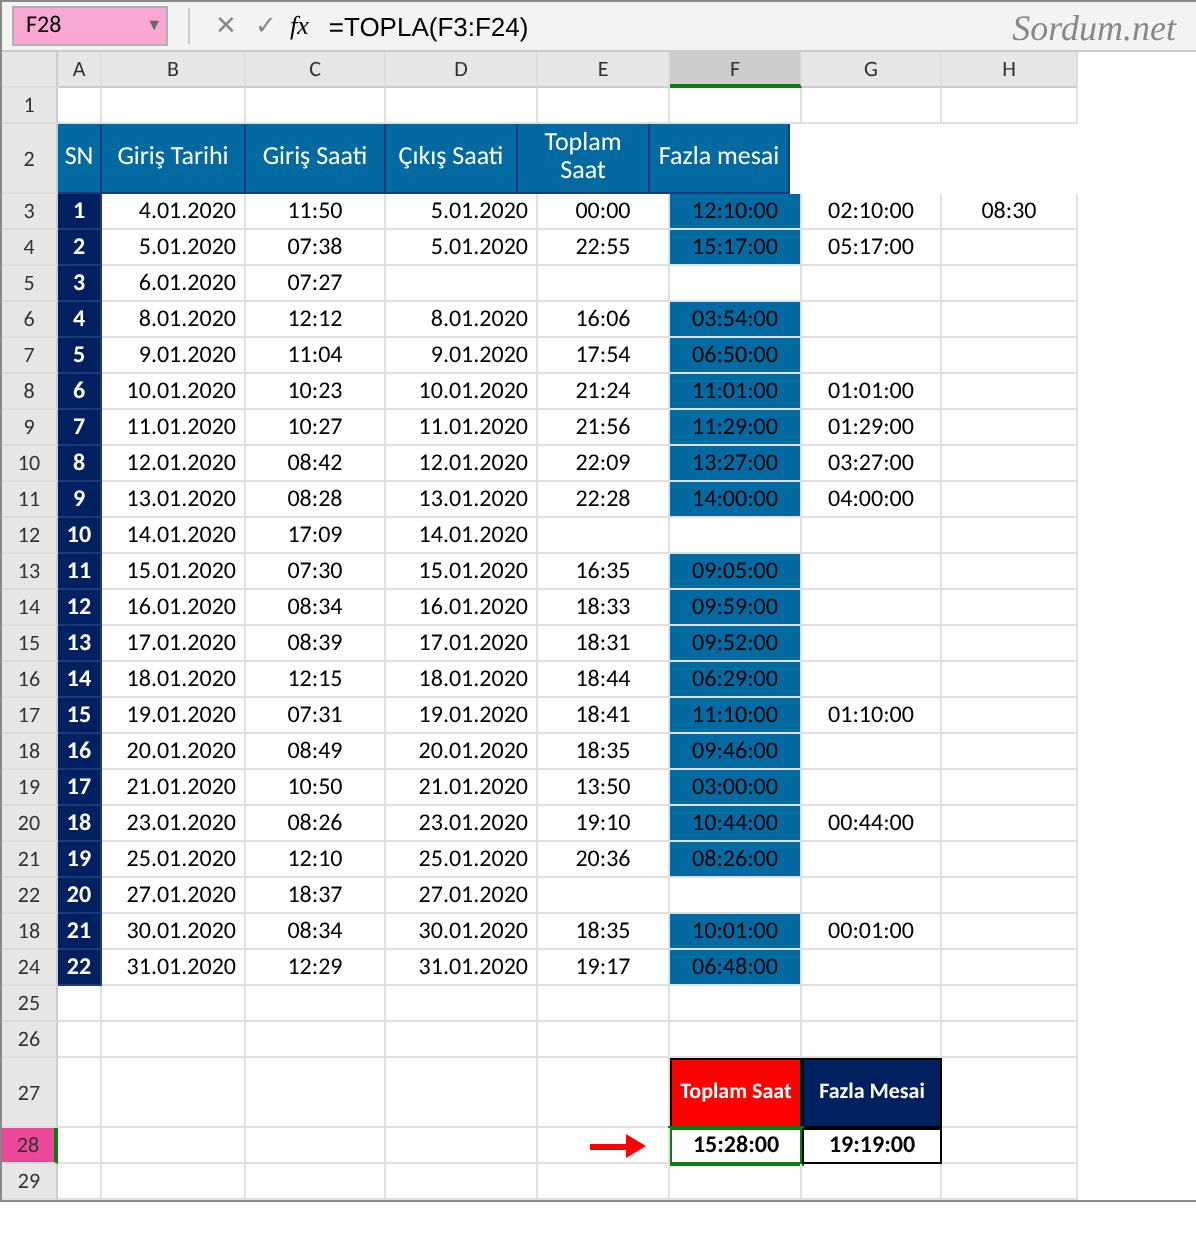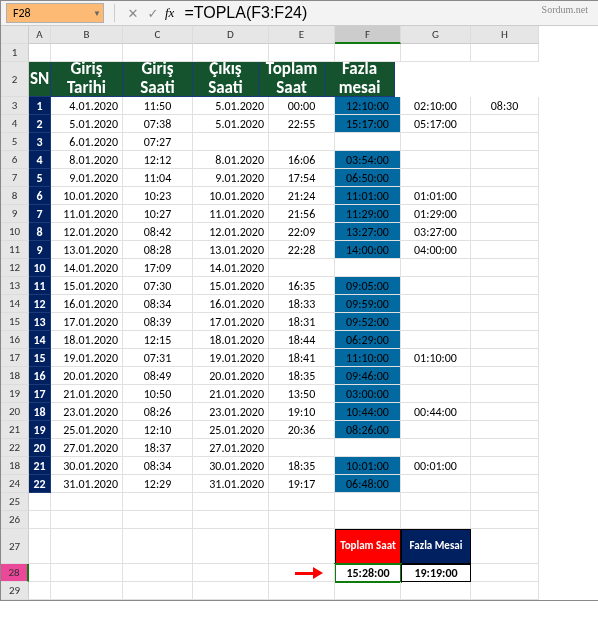--- a/index.html
+++ b/index.html
@@ -1,35 +1,35 @@
 <!DOCTYPE html>
 <html><head>
 <meta charset="utf-8">
 <style>
   * { box-sizing: border-box; margin: 0; padding: 0; }
   body { font-family: Calibri, Arial, sans-serif; font-size: 12px; background: #fff; width: 598px; }
   
-  .watermark { position: absolute; top: 4px; right: 10px; color: #888; font-size: 10px; font-family: "Times New Roman", serif; }
+  .watermark { position: absolute; top: 4px; right: 10px; color: #888; font-style: italic; font-size: 18px; font-family: "Times New Roman", serif; }
   
   .toolbar {
     display: flex; align-items: center; gap: 4px;
     padding: 2px 5px; border-bottom: 1px solid #ccc; height: 25px;
     background: #f3f3f3;
   }
   .namebox {
-    width: 98px; height: 20px; border: 1px solid #b0b0b0; background: #fdba74;
+    width: 78px; height: 20px; border: 1px solid #b0b0b0; background: #f9a8d4;
     display: flex; align-items: center; justify-content: space-between;
     padding: 0 2px 0 6px; font-size: 12px;
   }
   .namebox .drop { color: #666; font-size: 8px; }
   .sep { width: 1px; height: 18px; background: #ccc; margin: 0 6px; }
   .fbtn { width: 16px; text-align: center; color: #888; font-size: 13px; }
   .fbtn.check { color: #888; }
   .fx { font-style: italic; font-family: "Times New Roman", serif; font-size: 13px; color: #000000; }
-  .formula-input { flex: 1; height: 20px; border: none; font-size: 16px; padding-left: 6px; background: transparent; outline: none; }
+  .formula-input { flex: 1; height: 20px; border: none; font-size: 13px; padding-left: 6px; background: transparent; outline: none; }
   
   .grid { display: flex; }
   .rowhdrs { width: 28px; }
   .rowhdr {
     height: 18px; background: #e6e6e6; border-right: 1px solid #ccc; border-bottom: 1px solid #dcdcdc;
     display: flex; align-items: center; justify-content: center; color: #333; font-size: 11px;
   }
   .rowhdr.h35 { height: 35px; }
   .rowhdr.sel { background: #ec4899; border-right: 2px solid #0f7b0f; }
   
@@ -49,21 +49,21 @@
   }
   .wA { width: 22px; }
   .wB { width: 72px; }
   .wC { width: 70px; }
   .wD { width: 76px; }
   .wE { width: 66px; }
   .wF { width: 66px; }
   .wG { width: 70px; }
   .wH { width: 68px; }
   
-  .hdrrow .cell { height: 35px; background: #14532d; color: #fff; font-weight: bold; justify-content: center; text-align: center; line-height: 1.1; border-right: 1px solid #1a3a7a; border-bottom: 1px solid #1a3a7a; white-space: normal; font-size: 17px; }
+  .hdrrow .cell { height: 35px; background: #0369a1; color: #fff; font-weight: normal; justify-content: center; text-align: center; line-height: 1.1; border-right: 1px solid #1a3a7a; border-bottom: 1px solid #1a3a7a; white-space: normal; font-size: 13px; }
   
   .sn { background: #002060; color: #fff; font-weight: bold; justify-content: center; border-right: 1px solid #1a3a7a; border-bottom: 1px solid #1a3a7a; }
   .right { justify-content: flex-end; }
   .center { justify-content: center; }
   .hl { background: #0369a1; }
   
   .sumhdr { height: 35px; color: #fff; font-weight: bold; justify-content: center; text-align: center; line-height: 1.1; white-space: normal; font-size: 11px; border: 1px solid #000; }
   .sumhdr.red { background: #ff0000; }
   .sumhdr.navy { background: #002060; }
   .sumval { justify-content: center; border: 1px solid #000; font-weight: bold; }

